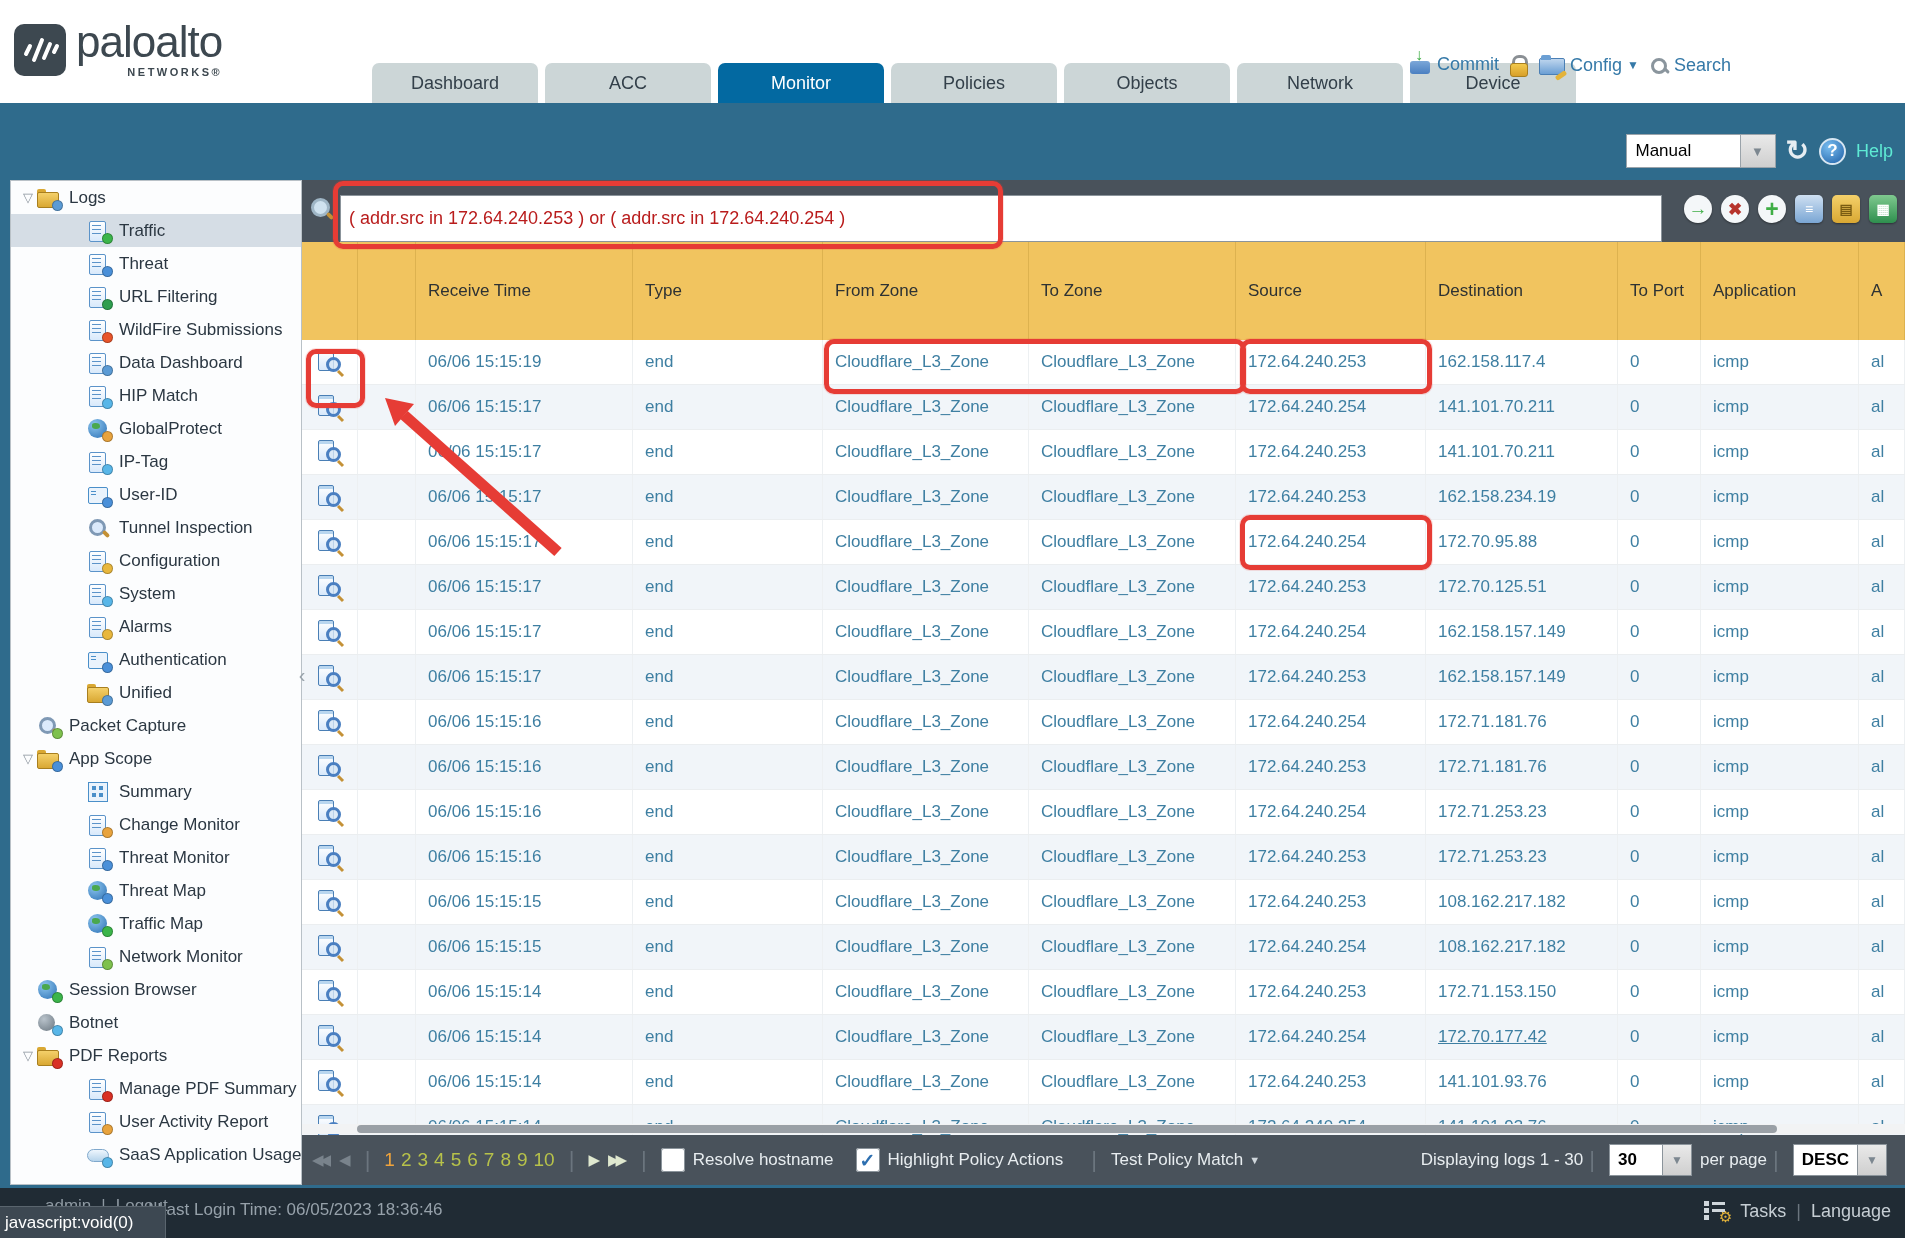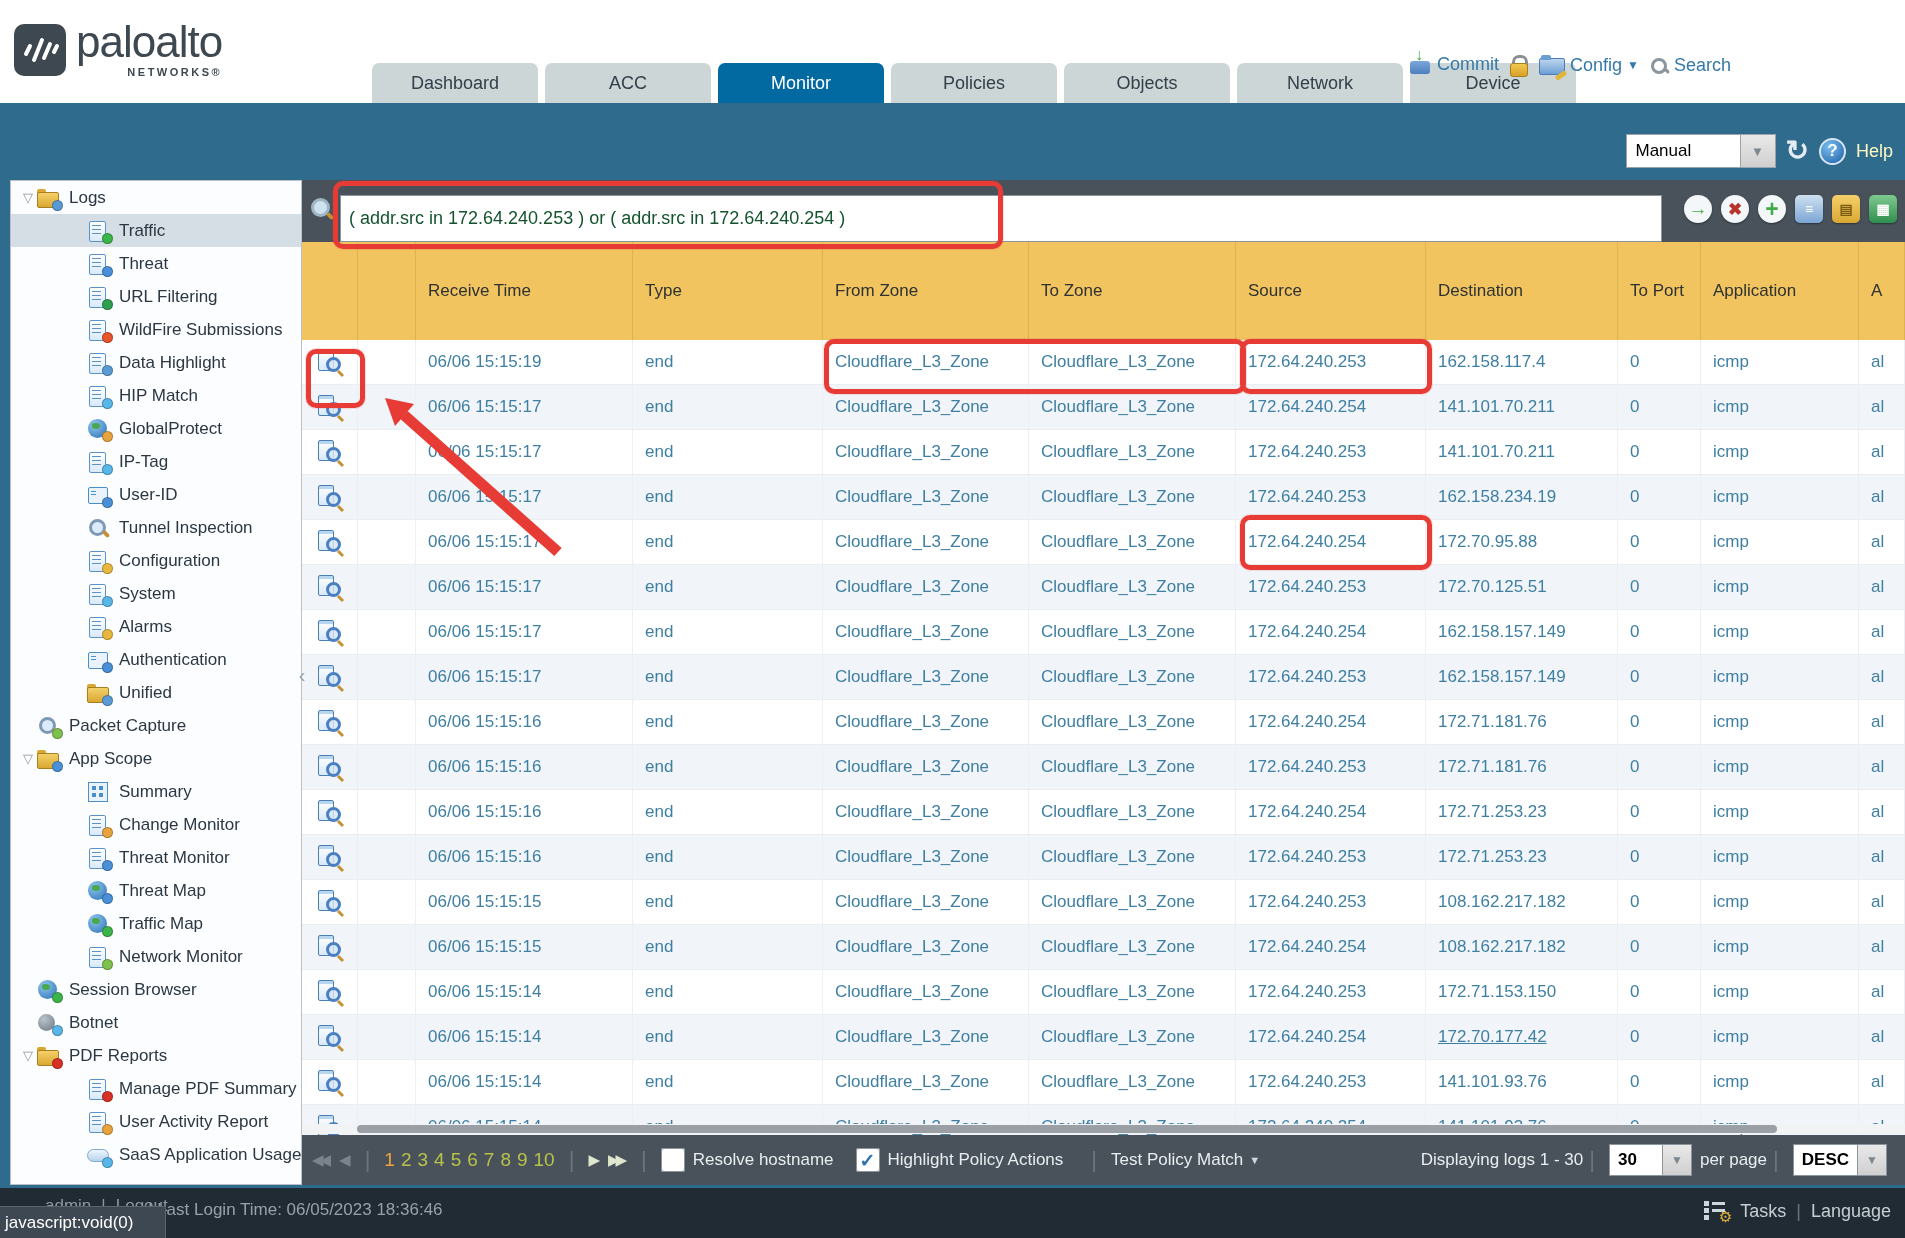--- a/index.html
+++ b/index.html
@@ -41,21 +41,21 @@
   .ic-mag::before{content:"";position:absolute;left:2px;top:2px;width:10px;height:10px;border:3px solid #8a959d;border-radius:50%;}
   .ic-mag::after{content:"";position:absolute;left:14px;top:13px;width:7px;height:3px;background:#8a959d;border-radius:2px;transform:rotate(45deg);}
   
   .teal-band{position:absolute;left:0;top:103px;width:1905px;height:77px;background:#2f6b8c;}
   .band-controls{position:absolute;right:12px;top:31px;display:flex;align-items:center;gap:10px;margin-left:32px;}
   .select-box{display:flex;align-items:stretch;height:34px;}
   .select-value{background:#fff;border:1px solid #9aa3aa;width:104px;padding-left:9px;display:flex;align-items:center;font-size:17px;color:#000;}
   .select-arrow{width:34px;background:linear-gradient(#e9e9e9,#cfcfcf);border:1px solid #9aa3aa;border-left:none;display:flex;align-items:center;justify-content:center;color:#7c8790;font-size:13px;}
   .ic-refresh{color:#e6edf2;font-size:28px;font-weight:bold;line-height:28px;cursor:pointer;}
   .ic-help{width:27px;height:27px;border-radius:50%;background:radial-gradient(circle at 35% 30%,#79bdf0,#1d5fa6);color:#fff;display:flex;align-items:center;justify-content:center;font-weight:bold;font-size:17px;border:2px solid #d7e6f2;box-sizing:border-box;}
-  .help-label{color:#fef9c3;font-size:18px;}
+  .help-label{color:#5eead4;font-size:18px;}
   
   .side-strip{position:absolute;left:0;top:180px;width:10px;height:1005px;background:#2f6b8c;}
   .sidebar{position:absolute;left:10px;top:180px;width:292px;height:1005px;background:#fcfdfe;border:1px solid #b9c1c7;box-sizing:border-box;overflow:hidden;}
   .tree-item{height:33px;display:flex;align-items:center;font-size:17px;color:#2b3742;cursor:pointer;position:relative;}
   .tree-item.selected{background:#d5dde5;}
   .tw{width:18px;text-align:center;color:#8a949c;font-size:13px;flex:0 0 18px;margin-left:8px;}
   .lvl1 .tw{margin-left:58px;}
   .lvl0 .tw.empty, .lvl1 .tw{visibility:visible;}
   .ticon{width:24px;height:22px;position:relative;flex:0 0 24px;margin-right:8px;}
   .tlabel{white-space:nowrap;}
@@ -75,21 +75,21 @@
   .b-card::before{content:"";position:absolute;left:1px;top:3px;width:18px;height:15px;background:#eaf3fc;border:1px solid #4a8fc9;border-radius:2px;}
   .b-card::after{content:"";position:absolute;left:4px;top:7px;width:5px;height:1px;background:#4a8fc9;box-shadow:0 3px 0 #4a8fc9;}
   .badge{position:absolute;right:-2px;bottom:-2px;width:11px;height:11px;border-radius:50%;border:1px solid rgba(0,0,0,.25);box-sizing:border-box;z-index:2;}
   .collapse-handle{position:absolute;left:296px;top:652px;width:12px;height:46px;color:#98a2aa;font-size:20px;display:flex;align-items:center;justify-content:center;cursor:pointer;z-index:5;}
   
   .content{position:absolute;left:302px;top:180px;width:1603px;height:1005px;background:#fff;}
   .filterbar{position:absolute;left:0;top:0;width:100%;height:62px;background:#49525b;}
   .fb-mag{position:absolute;left:9px;top:18px;}
   .fb-mag::before{content:"";position:absolute;left:0;top:0;width:13px;height:13px;border:3px solid #9fb6c6;border-radius:50%;background:#cfe2ef;}
   .fb-mag::after{content:"";position:absolute;left:15px;top:16px;width:8px;height:4px;background:#c49136;border-radius:2px;transform:rotate(45deg);}
-  .filter-input{position:absolute;left:38px;top:15px;width:1322px;height:47px;border:1px solid #8b949b;box-sizing:border-box;font-size:18px;font-family:"Liberation Sans",sans-serif;padding:16px 8px;color:#14532d;}
+  .filter-input{position:absolute;left:38px;top:15px;width:1322px;height:47px;border:1px solid #8b949b;box-sizing:border-box;font-size:18px;font-family:"Liberation Sans",sans-serif;padding:16px 8px;color:#b91c1c;}
   .fb-icons{position:absolute;right:8px;top:15px;display:flex;gap:9px;align-items:center;}
   .fbtn{width:28px;height:28px;border-radius:50%;background:#f4f7f9;display:flex;align-items:center;justify-content:center;font-weight:bold;cursor:pointer;box-shadow:0 1px 2px rgba(0,0,0,.4);}
   .fbtn.apply{color:#3fae46;font-size:19px;}
   .fbtn.clear{color:#b7342c;font-size:17px;}
   .fbtn.add{color:#3fae46;font-size:23px;}
   .fbtn.sq{border-radius:5px;}
   .fbtn.save{background:linear-gradient(#cfe0f2,#7aa6d4);color:#fff;font-size:14px;}
   .fbtn.load{background:linear-gradient(#f4d06a,#d9a833);color:#7a5c12;font-size:14px;}
   .fbtn.export{background:linear-gradient(#7fc98f,#2e8f4e);color:#fff;font-size:14px;}
   
@@ -237,21 +237,21 @@
       <span class="ticon b-doc">
         <span class="badge" style="background: rgb(232, 84, 42);"></span>
       </span>
       <span class="tlabel">WildFire Submissions</span>
     </div>
     <div class="tree-item lvl1">
       <span class="tw empty"></span>
       <span class="ticon b-doc">
         <span class="badge" style="background: rgb(91, 155, 213);"></span>
       </span>
-      <span class="tlabel">Data Highlight</span>
+      <span class="tlabel">Data Dashboard</span>
     </div>
     <div class="tree-item lvl1">
       <span class="tw empty"></span>
       <span class="ticon b-doc">
         <span class="badge" style="background: rgb(88, 182, 232);"></span>
       </span>
       <span class="tlabel">HIP Match</span>
     </div>
     <div class="tree-item lvl1">
       <span class="tw empty"></span>

